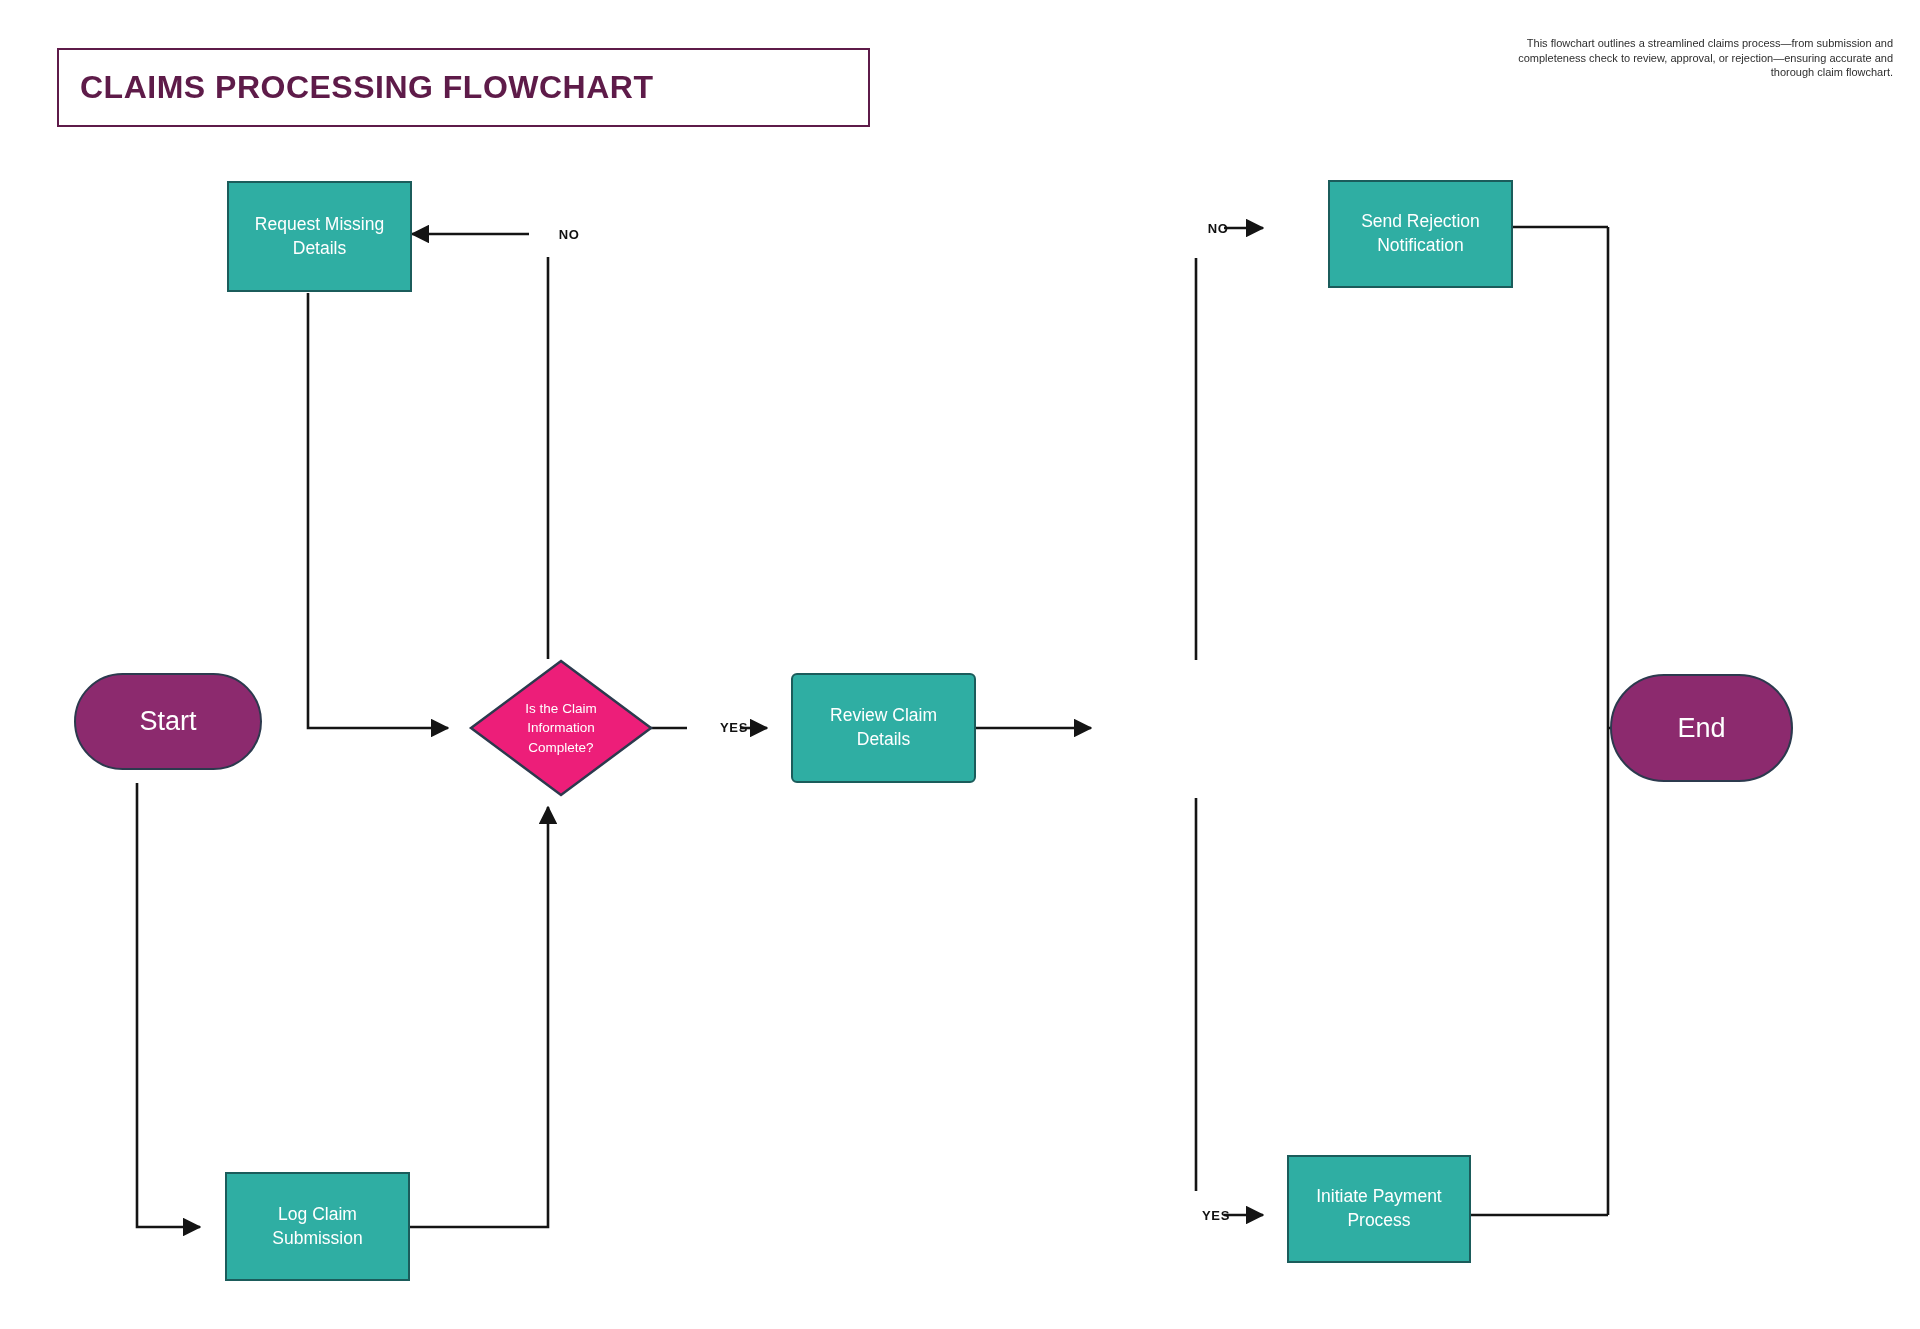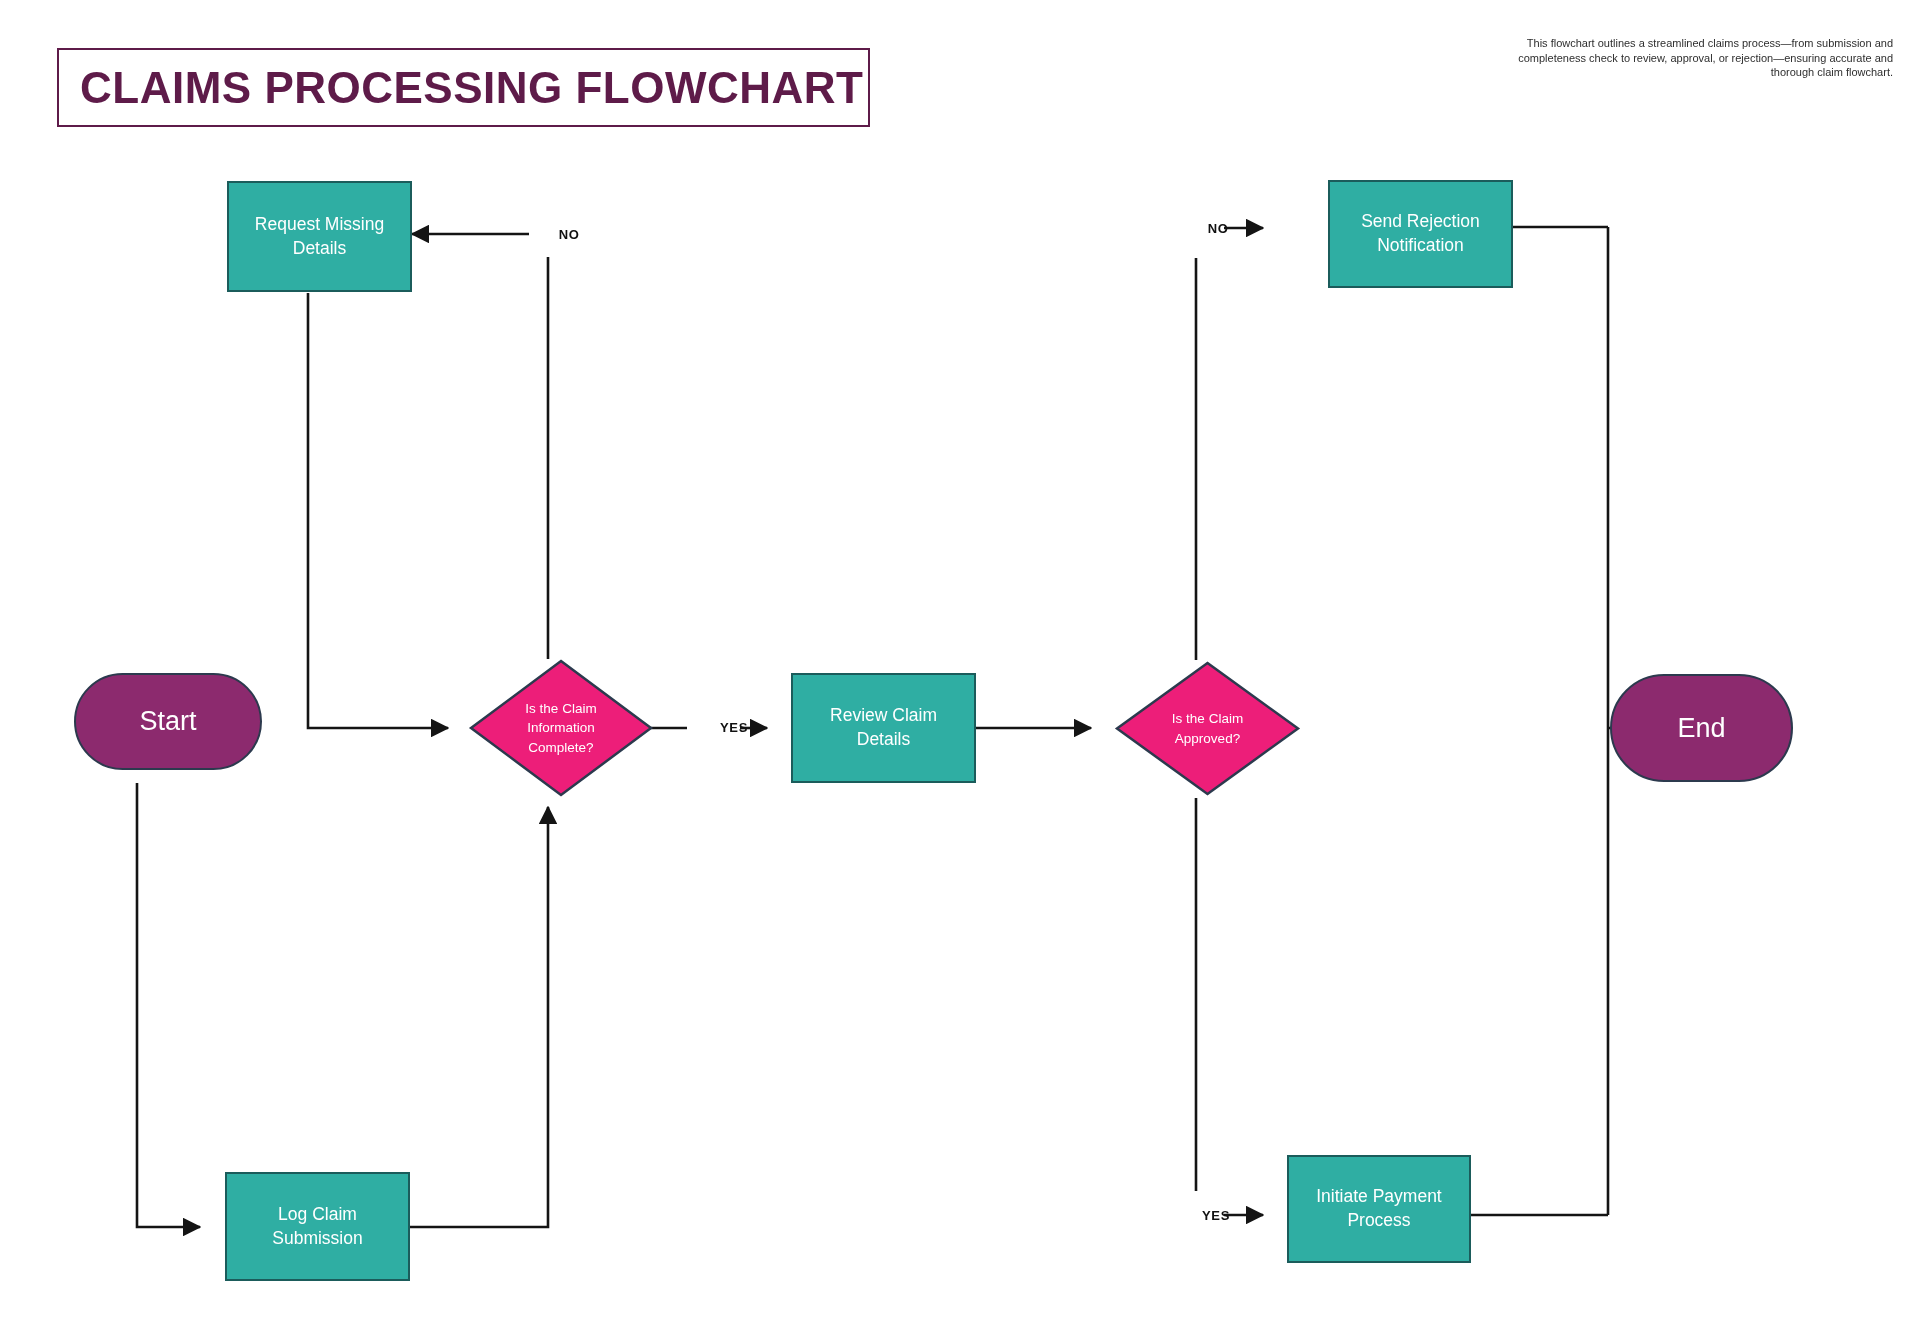--- a/index.html
+++ b/index.html
@@ -7,21 +7,21 @@
     position:relative;width:1920px;height:1329px;background:#ffffff;overflow:hidden;
     font-family:"Liberation Sans", sans-serif;
   }
   
   .title-box{
     position:absolute;left:57px;top:48px;width:813px;height:79px;
     border:2.5px solid var(--plum,#5E1B49);box-sizing:border-box;
     display:flex;align-items:center;padding-left:21px;
   }
   .title-text{
-    font-size:44px;font-weight:800;letter-spacing:.5px;color:var(--plum,#5E1B49);
+    font-size:32px;font-weight:800;letter-spacing:.5px;color:var(--plum,#5E1B49);
     white-space:nowrap;
   }
   .description{
     position:absolute;right:27px;top:36px;width:720px;text-align:right;
     font-size:11px;line-height:1.32;color:var(--text-dark,#2E2E2E);
   }
   
   .edges{position:absolute;left:0;top:0;width:1920px;height:1329px;}
   .edge{stroke:var(--line,#141414);stroke-width:2.6;fill:none;}
   .edge-label{
@@ -101,30 +101,24 @@
     <span>Log Claim Submission</span>
   </div>
 
   <div class="node diamond" style="left:456px;top:658px;width:186px;height:140px;">
     <svg width="186" height="140" viewBox="0 0 186 140">
       <polygon class="diamond-shape" points="93,3 183,70 93,137 3,70"></polygon>
     </svg>
     <div class="label">Is the Claim Information Complete?</div>
   </div>
 
-  <div class="node rect" style="left:779px;top:673px;width:185px;height:110px;">
+  <div class="node rect" style="left:779px;top:673px;width:185px;height:110px;border-radius:6px;">
     <span>Review Claim Details</span>
   </div>
 
-  <div class="node diamond" style="left:1102px;top:660px;width:187px;height:137px;">
-    <svg width="187" height="137" viewBox="0 0 187 137">
-      <polygon class="diamond-shape" points="93.5,3 184,68.5 93.5,134 3,68.5"></polygon>
-    </svg>
-    <div class="label">Is the Claim Approved?</div>
-  </div>
 
   <div class="node rect" style="left:1316px;top:180px;width:185px;height:108px;">
     <span>Send Rejection Notification</span>
   </div>
 
   <div class="node rect" style="left:1275px;top:1155px;width:184px;height:108px;">
     <span>Initiate Payment Process</span>
   </div>
 
   <div class="node pill" style="left:1598px;top:674px;width:183px;height:108px;border-radius:54px;">

